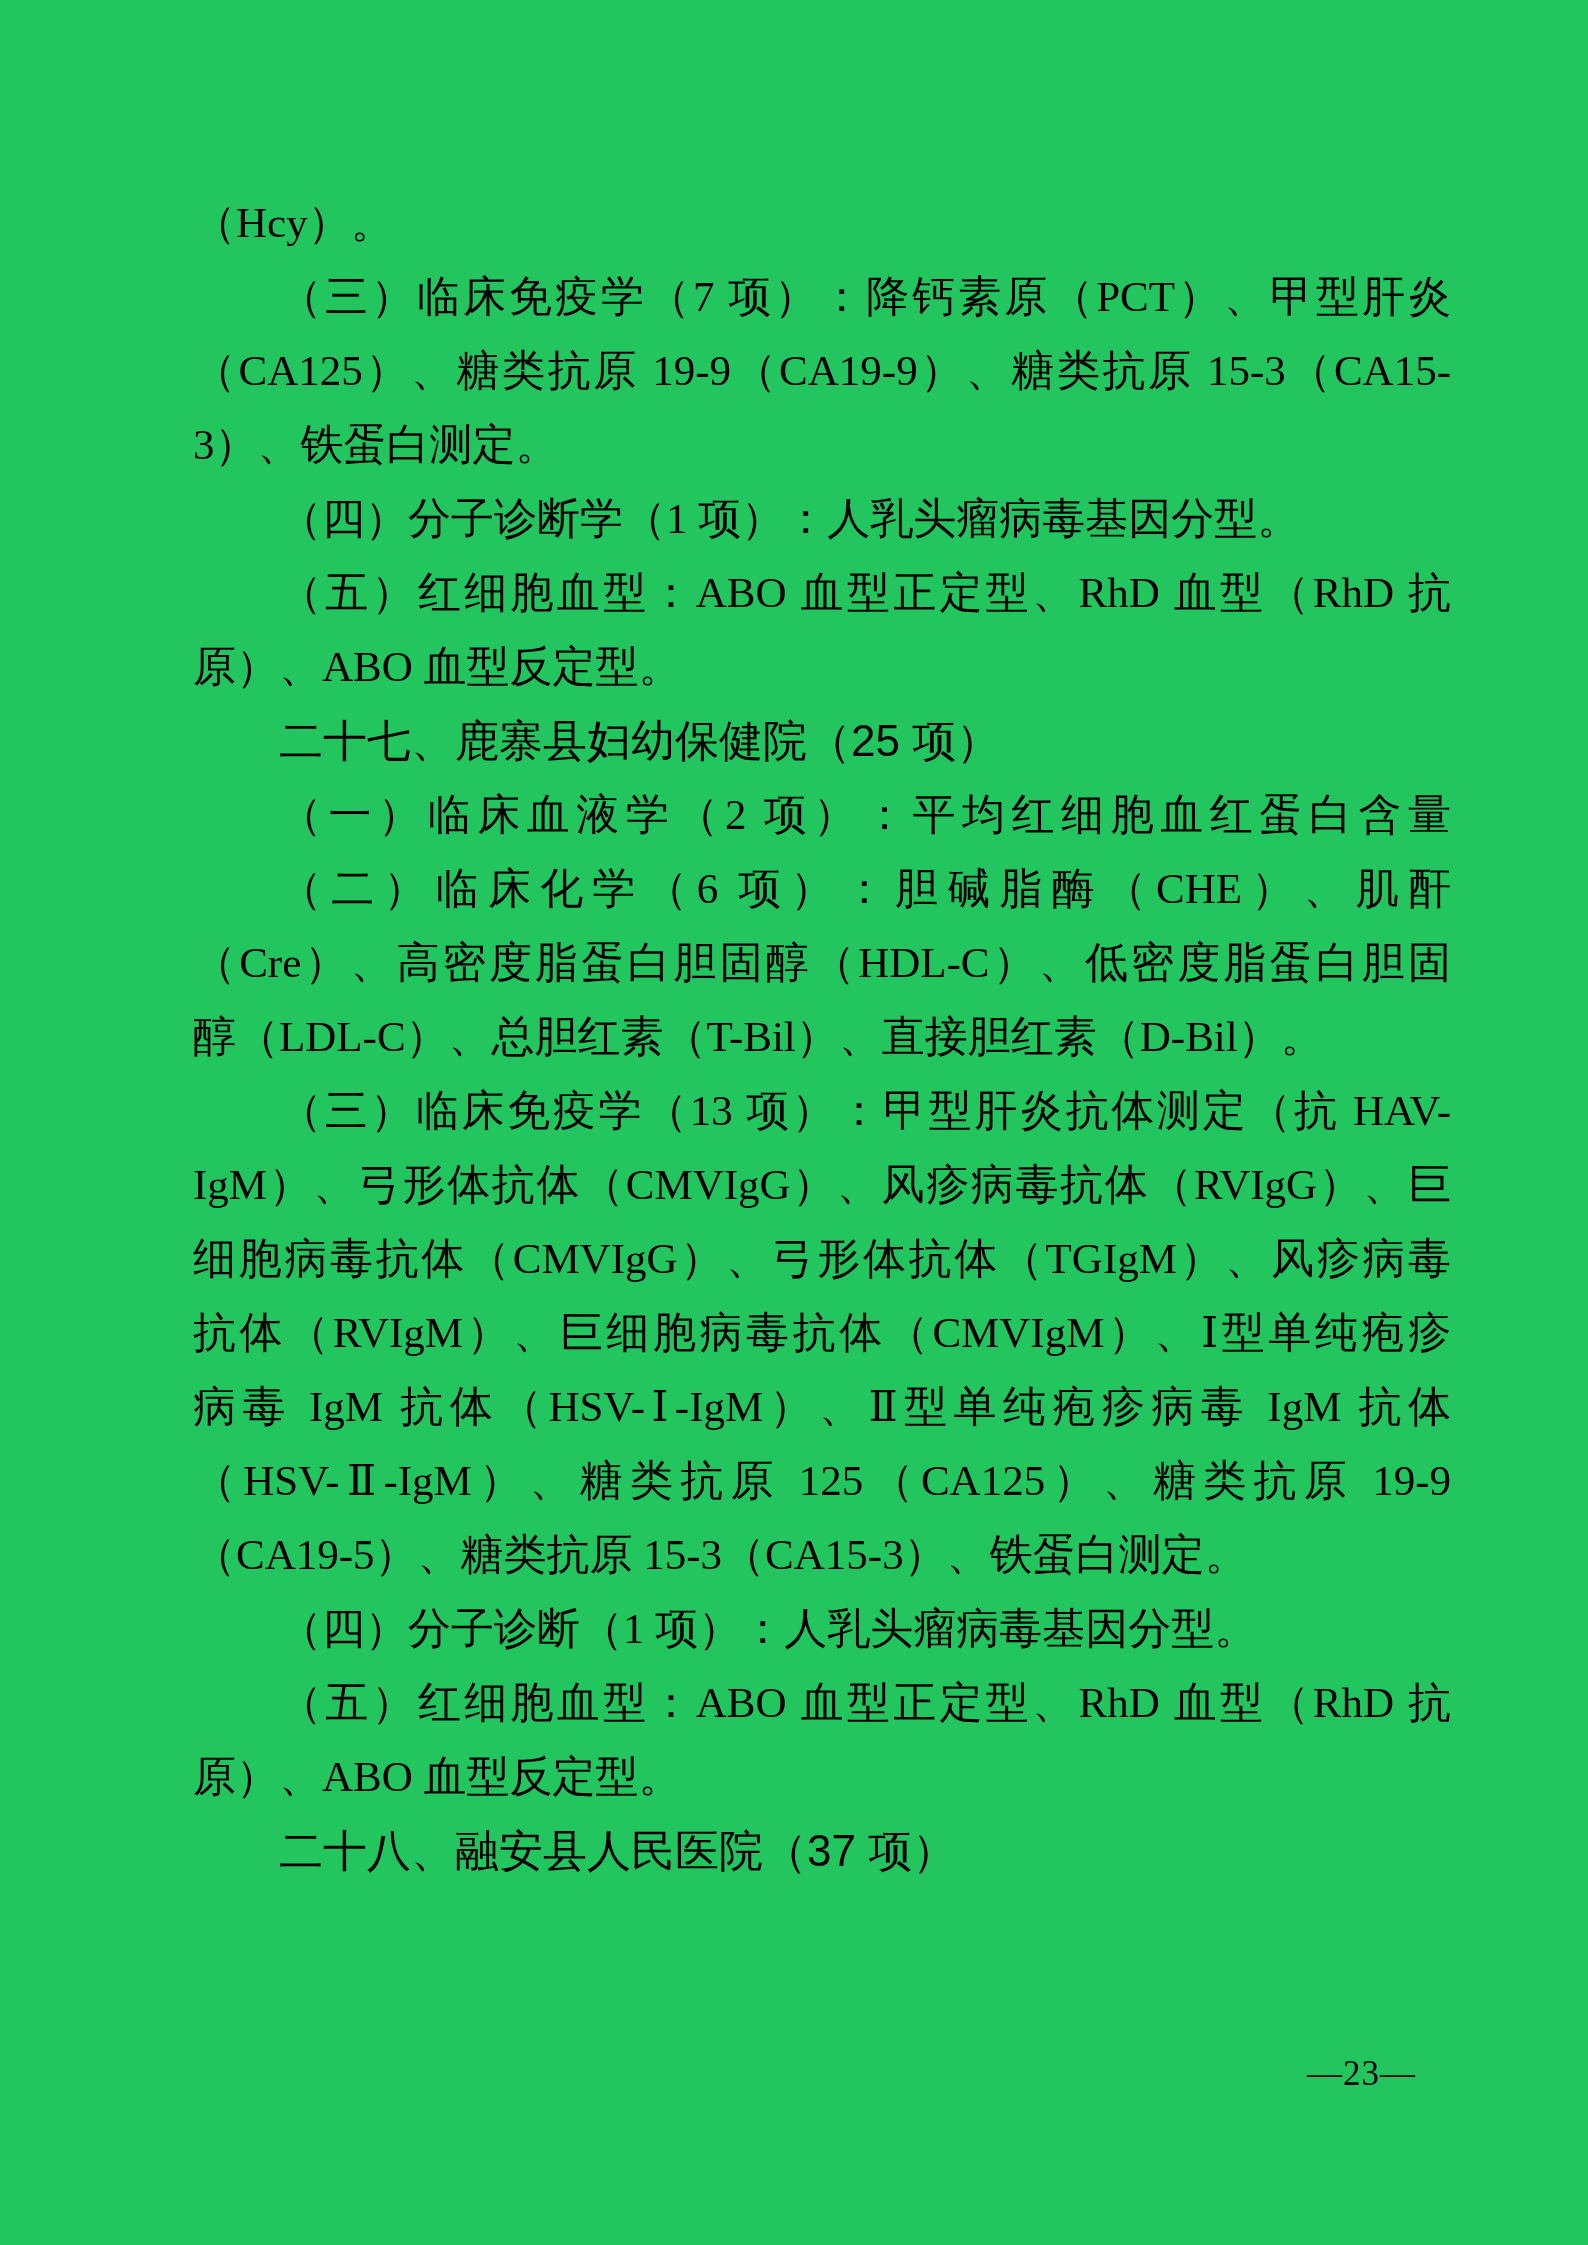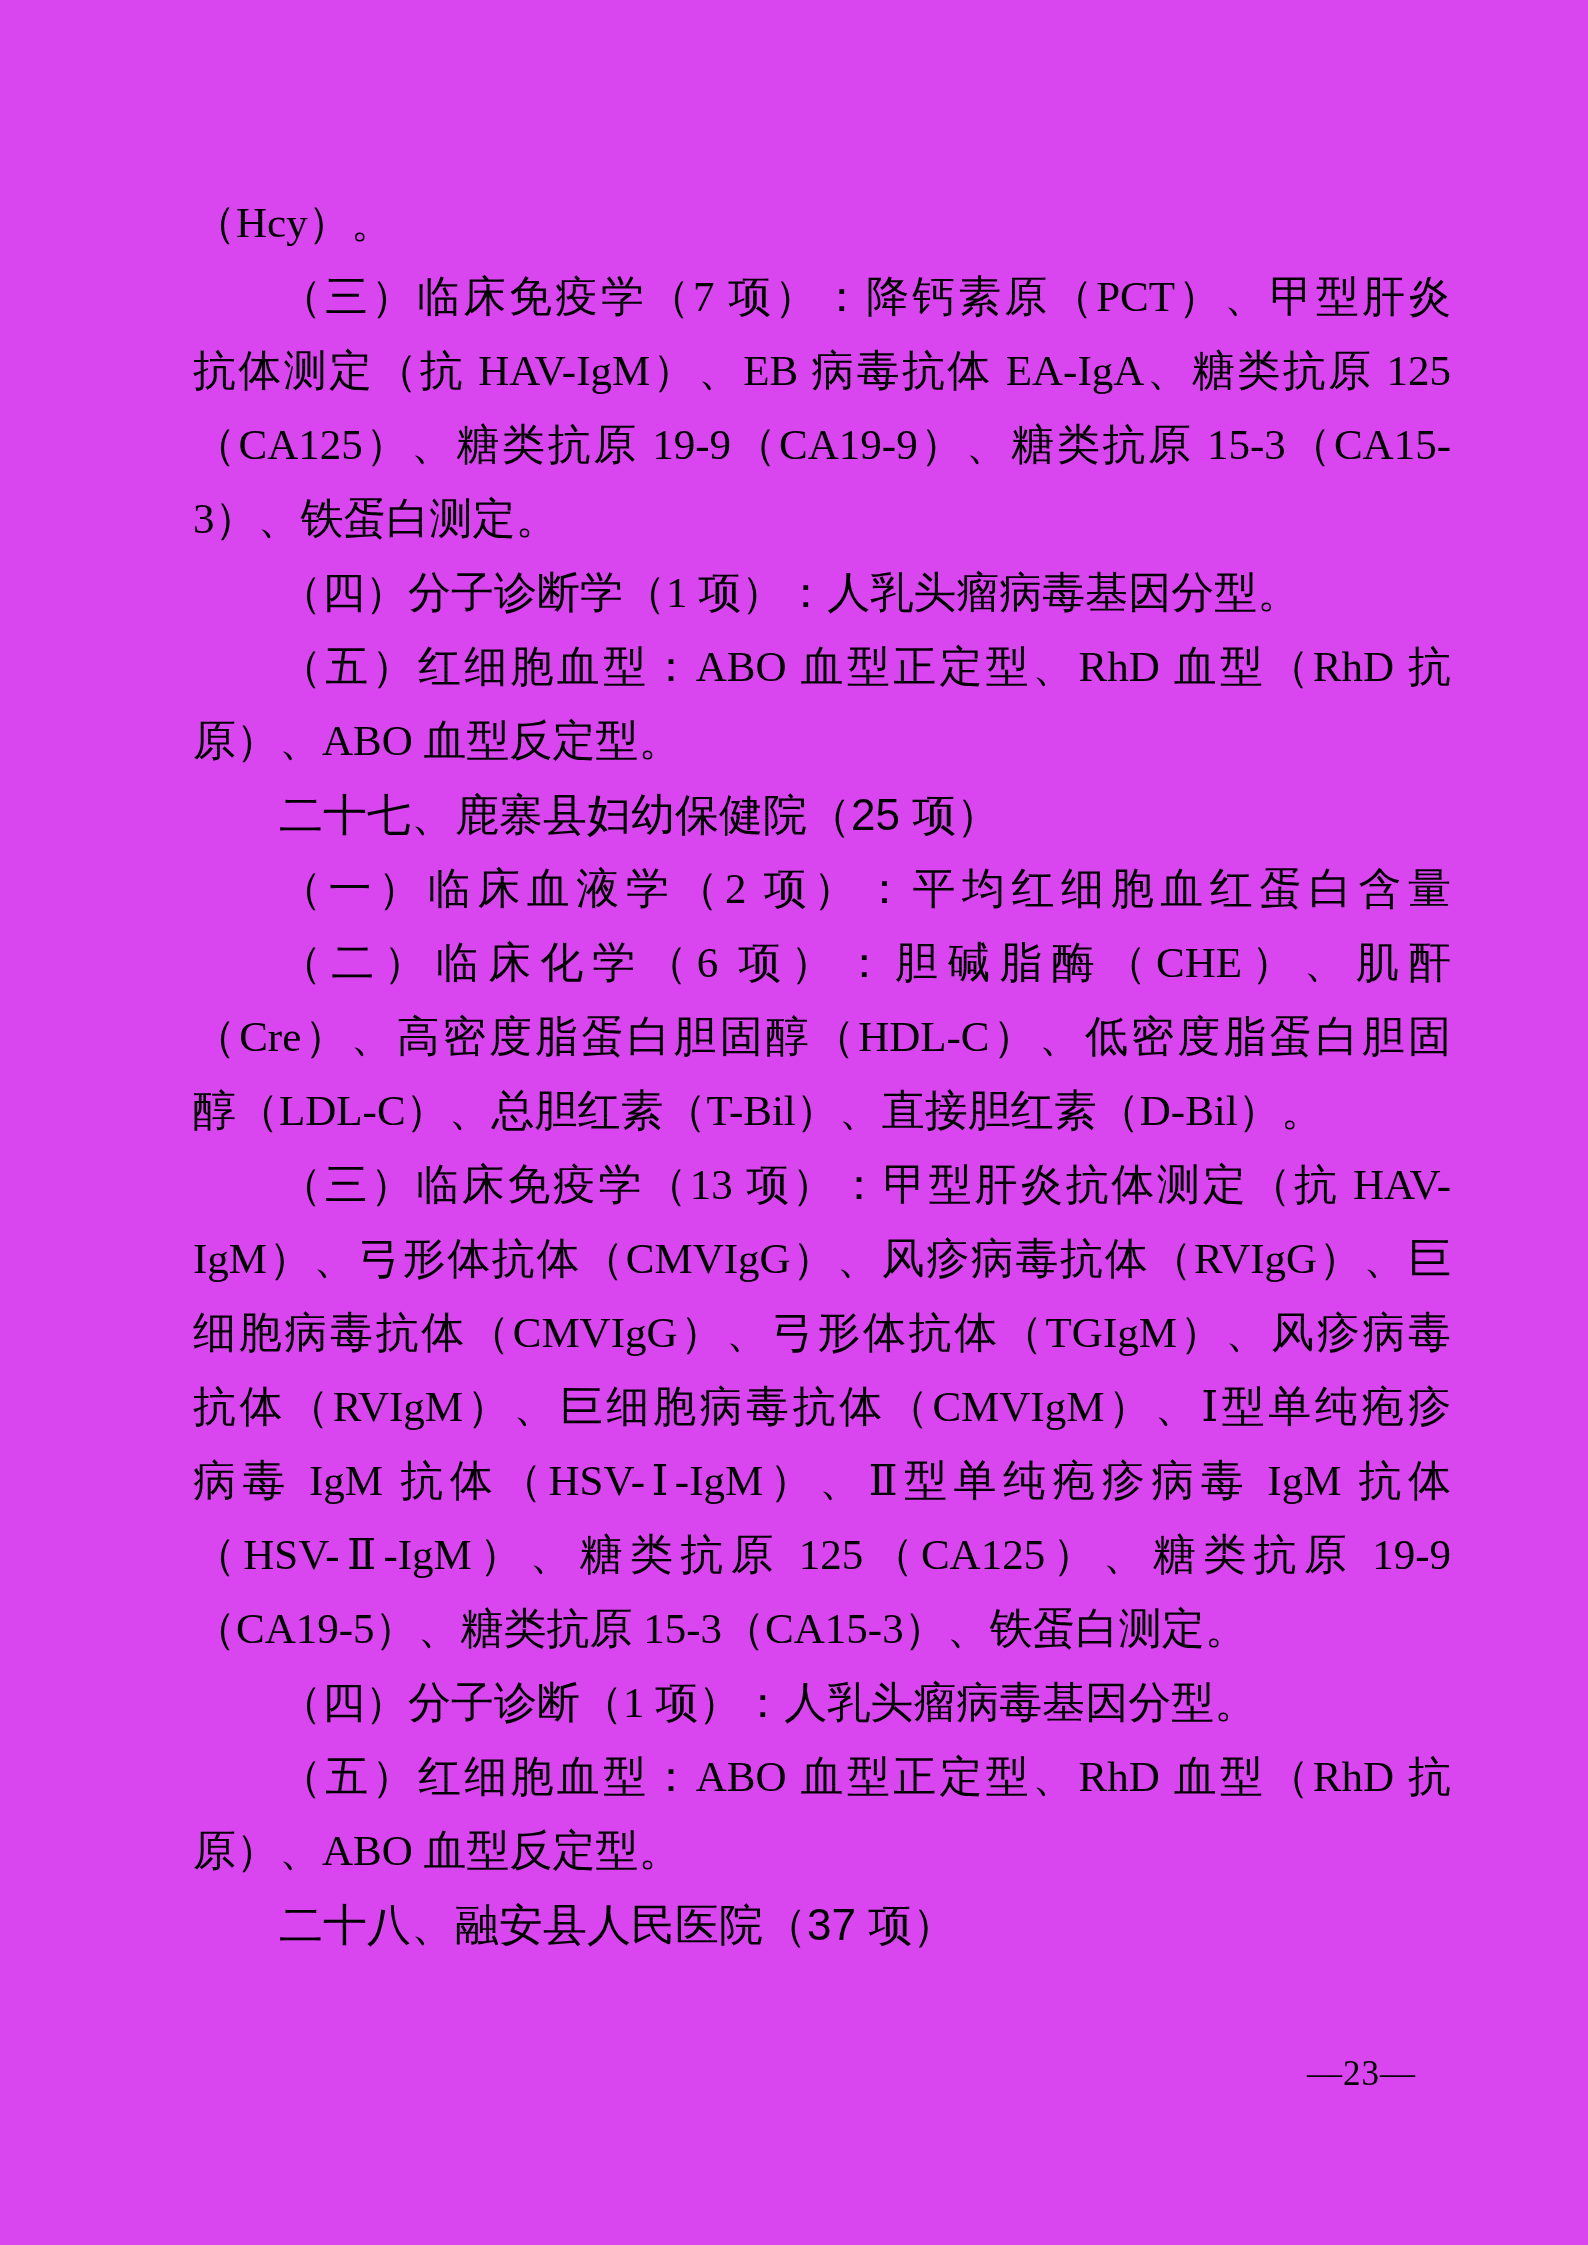--- a/index.html
+++ b/index.html
@@ -13,21 +13,21 @@
     background: #ffffff;
     color: #000000;
     font-family: "Liberation Serif", "DejaVu Serif", serif;
     overflow: hidden;
   }
   .page {
     position: absolute;
     left: 0; top: 0;
     width: 1588px;
     height: 2245px;
-    background: #d946ef;
+    background: #22c55e;
   }
   .text-block {
     position: absolute;
     left: 193px;
     top: 186px;
     width: 1258px;
   }
   .line {
     height: 74px;
     line-height: 74px;
@@ -60,21 +60,20 @@
   }
 </style>
 </head>
 <body>
 
 <div class="page">
 
   <div class="text-block">
     <div class="line end">（Hcy）。</div>
     <div class="line ind cont">（三）临床免疫学（7 项）：降钙素原（PCT）、甲型肝炎</div>
-    <div class="line cont">抗体测定（抗 HAV-IgM）、EB 病毒抗体 EA-IgA、糖类抗原 125</div>
     <div class="line cont">（CA125）、糖类抗原 19-9（CA19-9）、糖类抗原 15-3（CA15-</div>
     <div class="line end">3）、铁蛋白测定。</div>
     <div class="line ind end">（四）分子诊断学（1 项）：人乳头瘤病毒基因分型。</div>
     <div class="line ind cont">（五）红细胞血型：ABO 血型正定型、RhD 血型（RhD 抗</div>
     <div class="line end">原）、ABO 血型反定型。</div>
     <div class="line ind heading">二十七、鹿寨县妇幼保健院（25 项）</div>
     <div class="line ind cont">（一）临床血液学（2 项）：平均红细胞血红蛋白含量</div>
     <div class="line ind cont">（二）临床化学（6 项）：胆碱脂酶（CHE）、肌酐</div>
     <div class="line cont">（Cre）、高密度脂蛋白胆固醇（HDL-C）、低密度脂蛋白胆固</div>
     <div class="line end">醇（LDL-C）、总胆红素（T-Bil）、直接胆红素（D-Bil）。</div>

